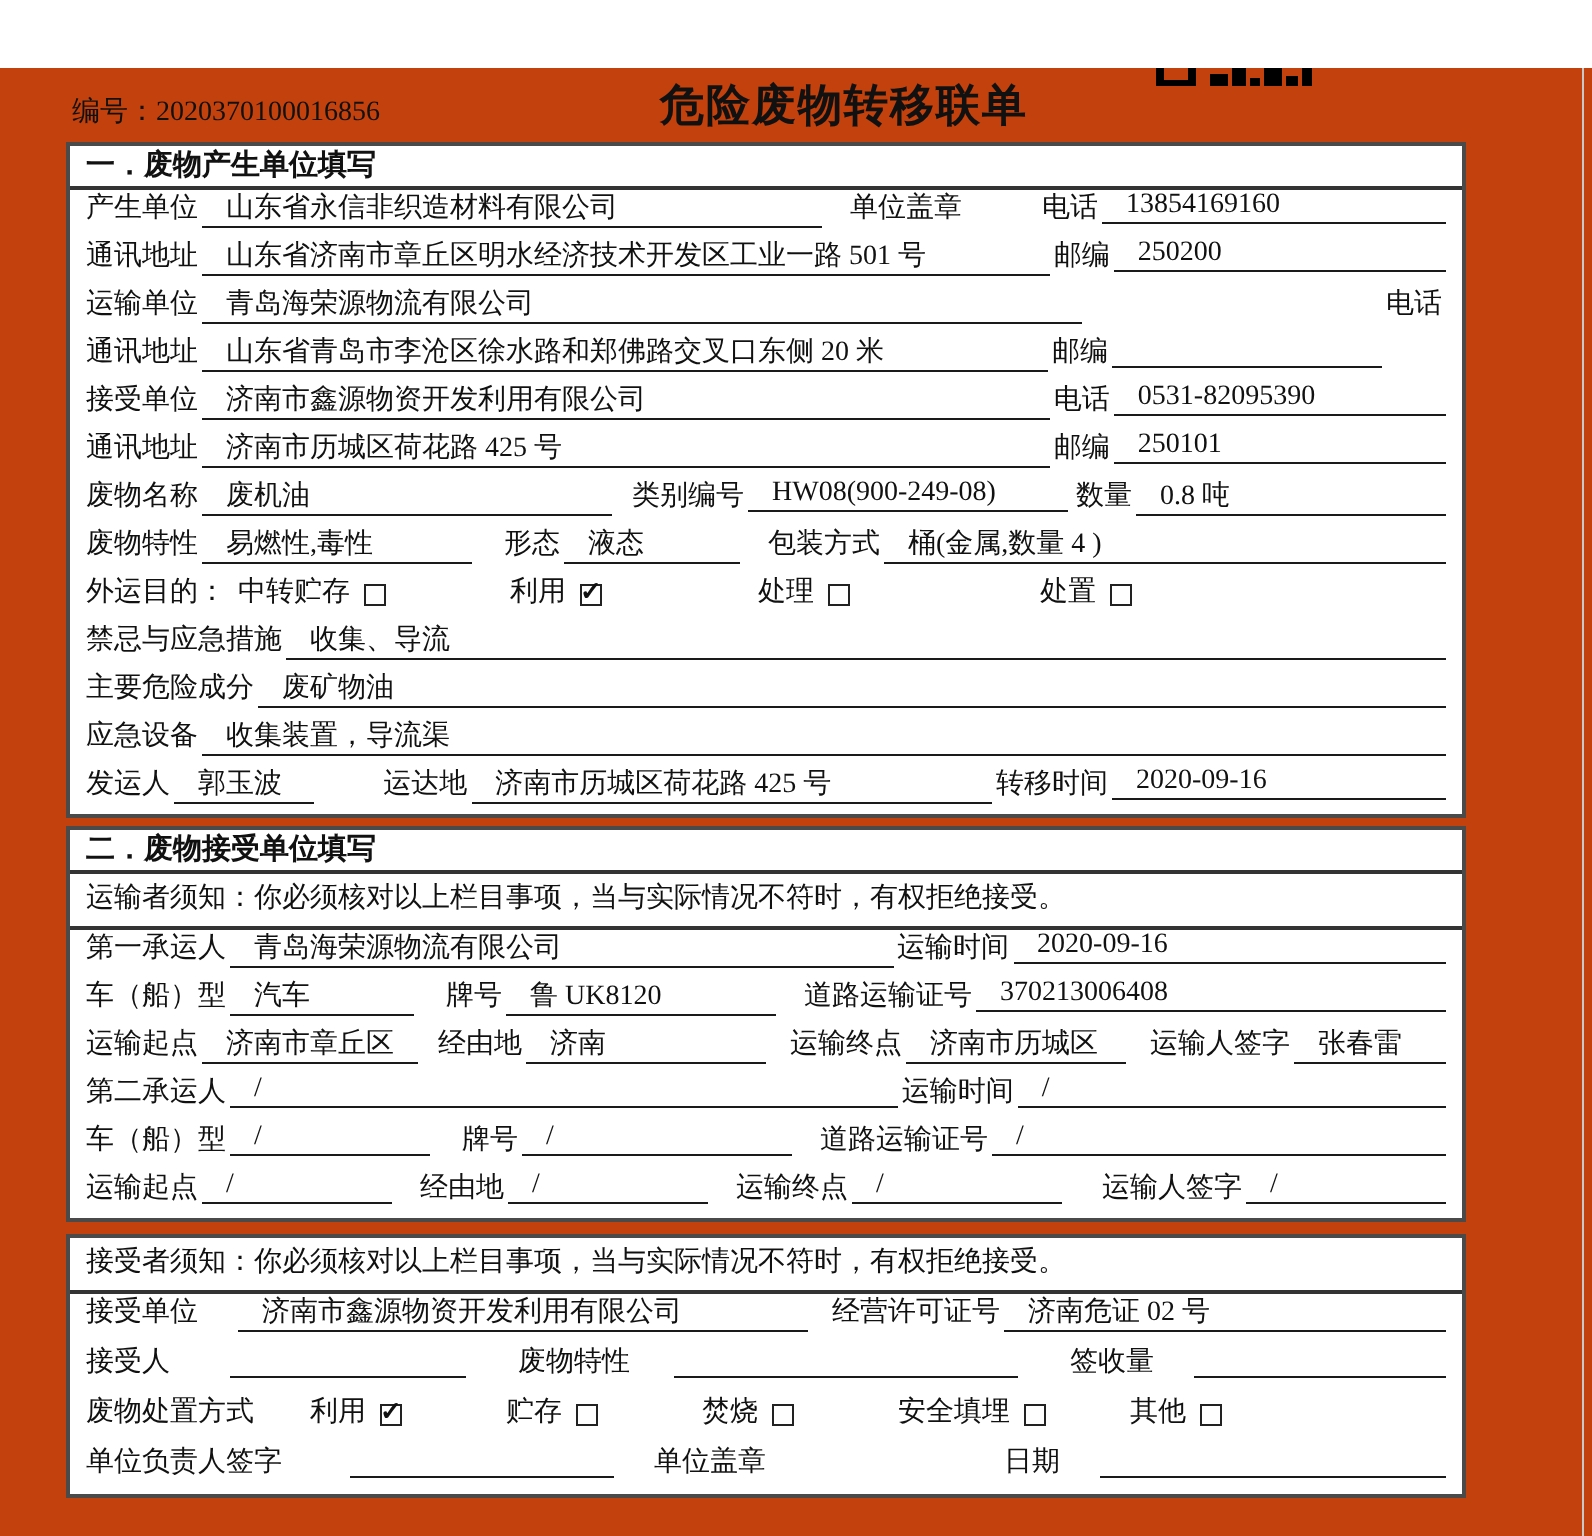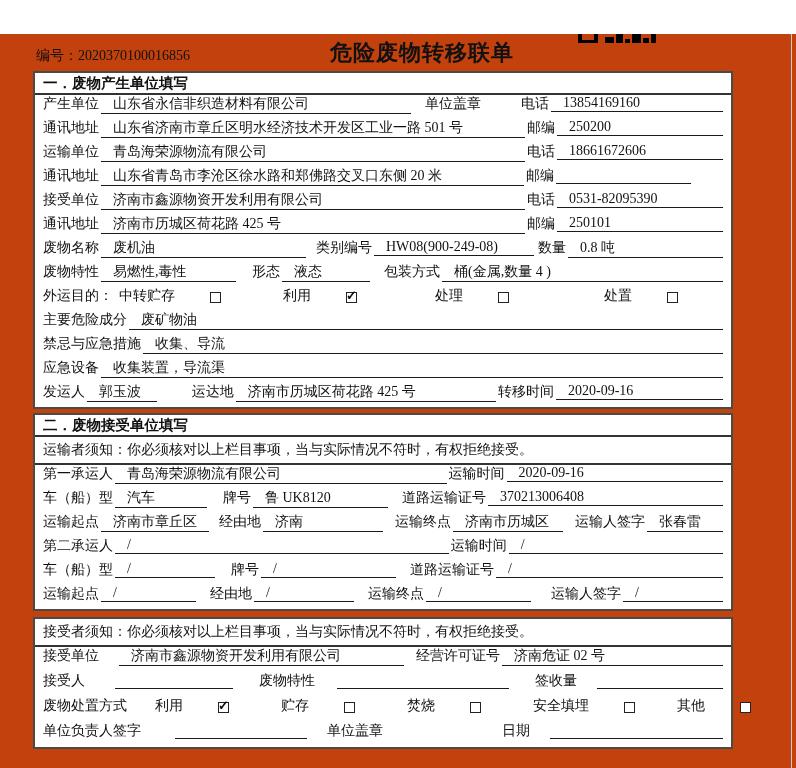--- a/index.html
+++ b/index.html
@@ -22,21 +22,21 @@
   .sec-h { font-weight:700; height:22px; line-height:20px; padding:0 8px; border-bottom:2px solid #333; font-size:14.5px; }
   .notice { height:28px; line-height:26px; padding:0 8px; border-bottom:2px solid #333; }
 
   .row { display:flex; align-items:flex-start; height:24px; padding:0 8px 3px 6px; }
   .sec3 .row { height:25px; }
   .lbl { white-space:nowrap; padding:0 2px; }
   .val { border-bottom:1px solid #1a1a1a; white-space:nowrap; padding:0 4px 0 12px; min-height:17px; overflow:hidden; }
   .fill { flex:1; }
   .mla { margin-left:auto; }
 
-  .opt { display:flex; align-items:flex-end; white-space:nowrap;gap:28px; }
+  .opt { display:flex; align-items:flex-end; white-space:nowrap; }
   .cb { display:inline-block; width:11px; height:11px; border:1.5px solid #222; margin:0 0 2px 7px; position:relative; background:#fff; }
   .cb.checked::after { content:"✓"; position:absolute; left:-1px; top:-5px; font-size:13px; font-weight:700; color:#111; }
 
   .print-line { position:absolute; left:36px; top:751px; font-size:14px; white-space:nowrap; }
 </style>
 </head>
 <body>
 
 <div class="page">
 
@@ -76,21 +76,20 @@
         <span class="lbl">通讯地址</span>
         <span class="val" style="width:440px">山东省济南市章丘区明水经济技术开发区工业一路 501 号</span>
         <span class="lbl mla">邮编</span>
         <span class="val" style="width:172px">250200</span>
       </div>
 
       <div class="row">
         <span class="lbl">运输单位</span>
         <span class="val" style="width:440px">青岛海荣源物流有限公司</span>
         <span class="lbl mla">电话</span>
-        <span class="val" style="width:172px">18661672606</span>
       </div>
 
       <div class="row">
         <span class="lbl">通讯地址</span>
         <span class="val" style="width:440px">山东省青岛市李沧区徐水路和郑佛路交叉口东侧 20 米</span>
         <span class="lbl mla">邮编</span>
         <span class="val" style="width:140px;margin-right:32px"></span>
       </div>
 
       <div class="row">
@@ -139,27 +138,27 @@
           <span>处理</span>
           <span class="cb"></span>
         </span>
         <span class="opt" style="margin-left:95px">
           <span>处置</span>
           <span class="cb"></span>
         </span>
       </div>
 
       <div class="row">
+        <span class="lbl">禁忌与应急措施</span>
+        <span class="val fill">收集、导流</span>
+      </div>
+
+      <div class="row">
         <span class="lbl">主要危险成分</span>
         <span class="val fill">废矿物油</span>
-      </div>
-
-      <div class="row">
-        <span class="lbl">禁忌与应急措施</span>
-        <span class="val fill">收集、导流</span>
       </div>
 
       <div class="row">
         <span class="lbl">应急设备</span>
         <span class="val fill">收集装置，导流渠</span>
       </div>
 
       <div class="row">
         <span class="lbl">发运人</span>
         <span class="val" style="width:70px">郭玉波</span>

